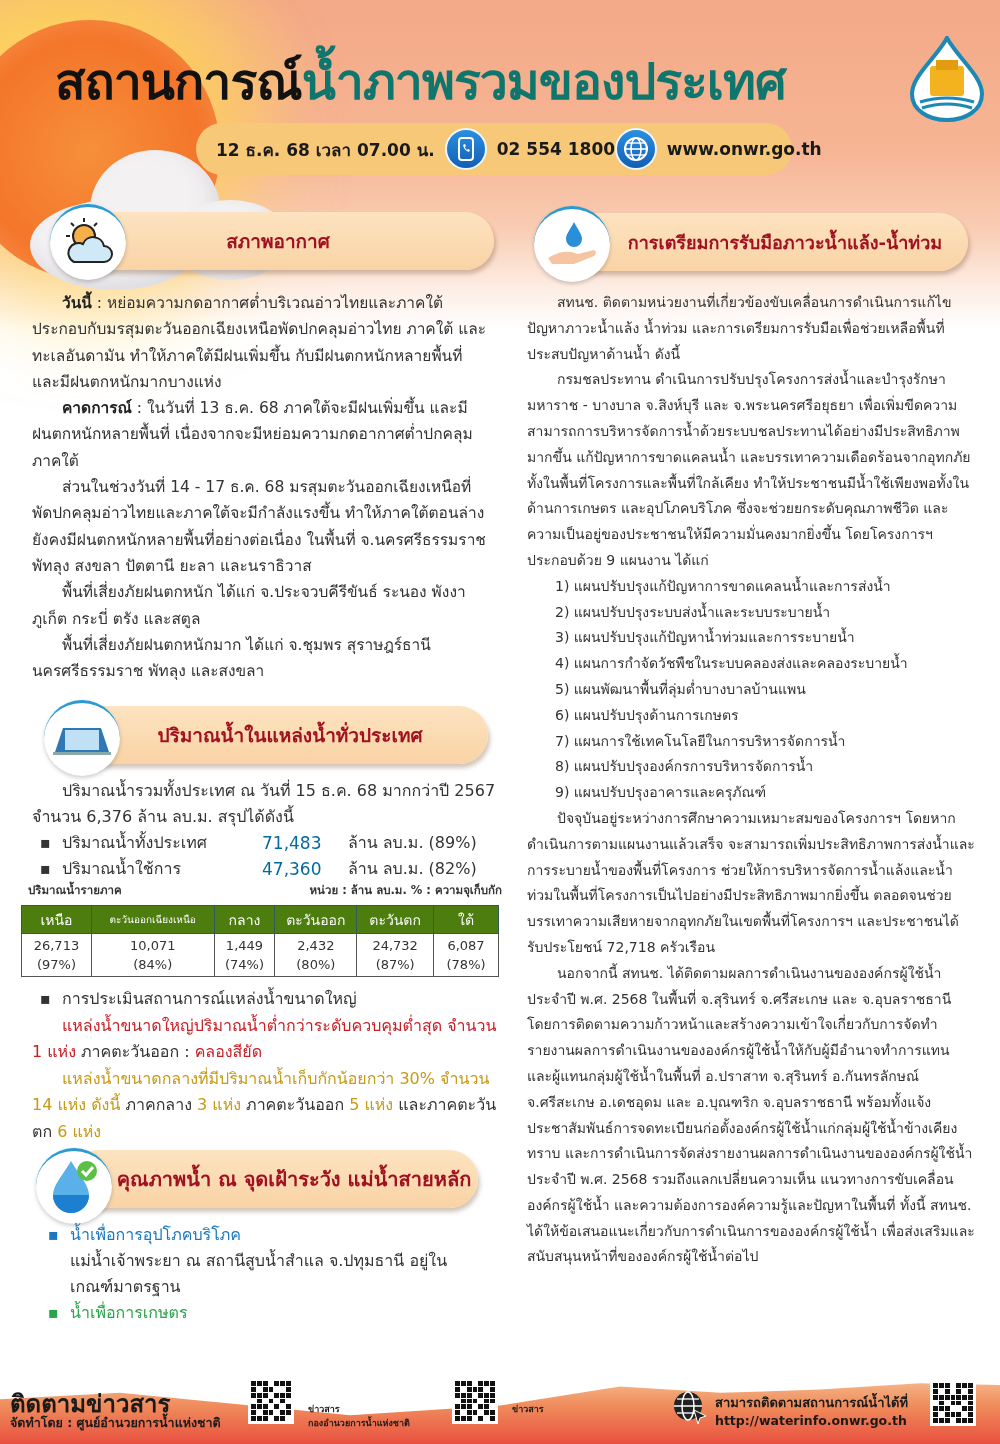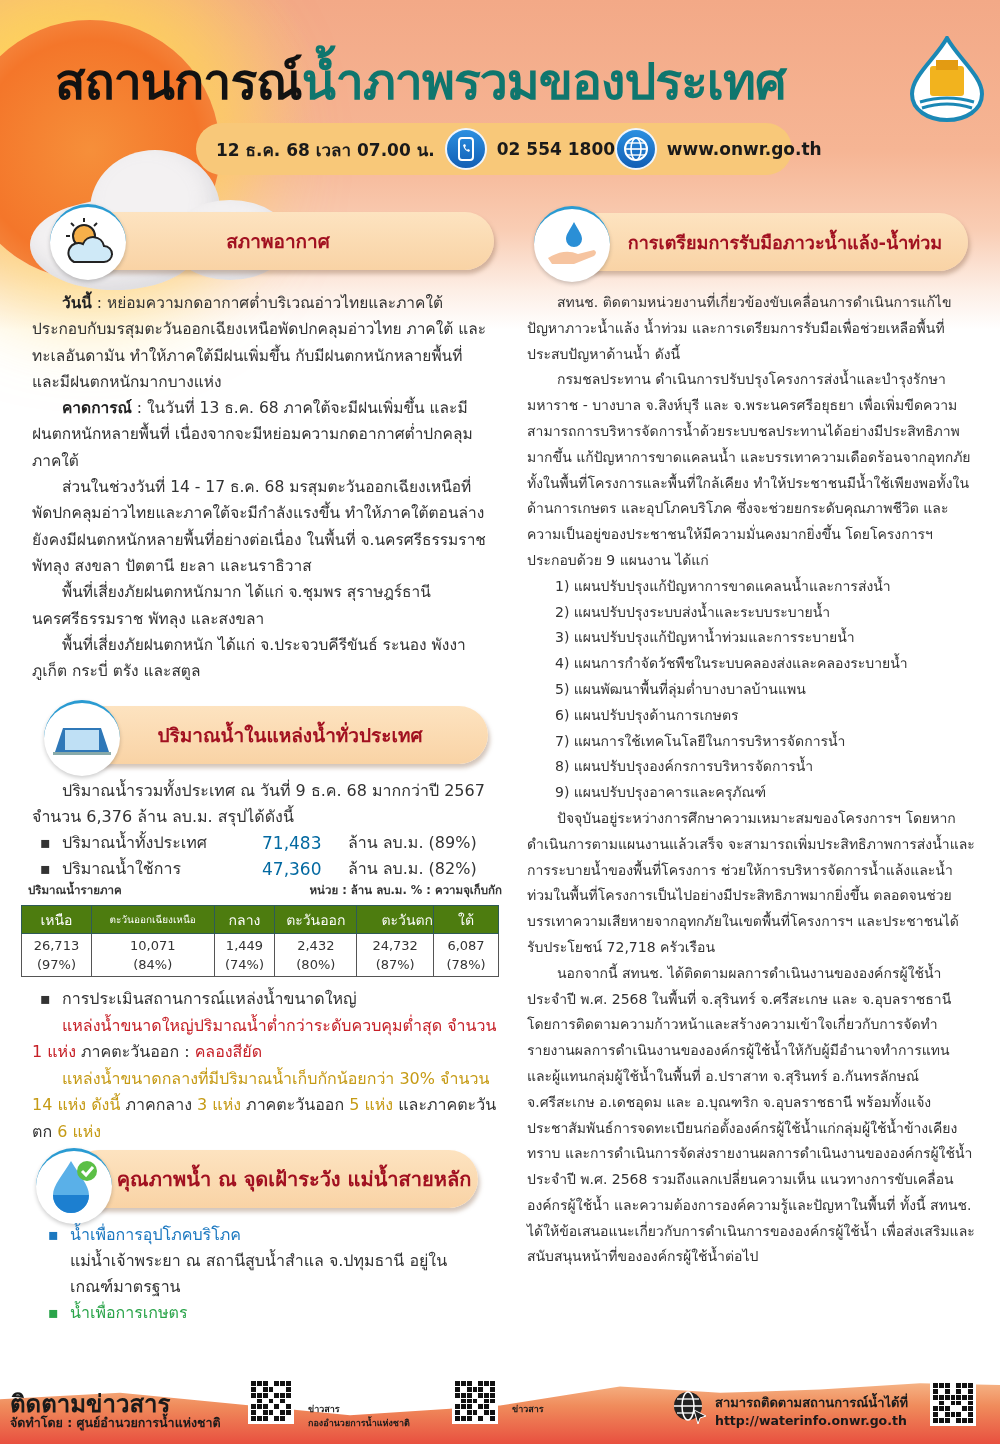--- a/index.html
+++ b/index.html
@@ -143,39 +143,39 @@
         <line x1="11" y1="7" x2="14" y2="10" stroke="#222" stroke-width="2"></line>
         <line x1="37" y1="7" x2="34" y2="10" stroke="#222" stroke-width="2"></line>
       </svg>
   </span>
 </div>
 
 <div class="col" style="left:32px;top:290px;width:455px;">
   <p class="ind"><span class="b">วันนี้</span><span> : หย่อมความกดอากาศต่ำบริเวณอ่าวไทยและภาคใต้ ประกอบกับมรสุมตะวันออกเฉียงเหนือพัดปกคลุมอ่าวไทย ภาคใต้ และทะเลอันดามัน ทำให้ภาคใต้มีฝนเพิ่มขึ้น กับมีฝนตกหนักหลายพื้นที่ และมีฝนตกหนักมากบางแห่ง</span></p>
   <p class="ind"><span class="b">คาดการณ์</span><span> : ในวันที่ 13 ธ.ค. 68 ภาคใต้จะมีฝนเพิ่มขึ้น และมีฝนตกหนักหลายพื้นที่ เนื่องจากจะมีหย่อมความกดอากาศต่ำปกคลุมภาคใต้</span></p>
   <p class="ind">ส่วนในช่วงวันที่ 14 - 17 ธ.ค. 68 มรสุมตะวันออกเฉียงเหนือที่พัดปกคลุมอ่าวไทยและภาคใต้จะมีกำลังแรงขึ้น ทำให้ภาคใต้ตอนล่างยังคงมีฝนตกหนักหลายพื้นที่อย่างต่อเนื่อง ในพื้นที่ จ.นครศรีธรรมราช พัทลุง สงขลา ปัตตานี ยะลา และนราธิวาส</p>
+  <p class="ind">พื้นที่เสี่ยงภัยฝนตกหนัก ได้แก่ จ.ประจวบคีรีขันธ์ ระนอง พังงา ภูเก็ต กระบี่ ตรัง และสตูล</p>
   <p class="ind">พื้นที่เสี่ยงภัยฝนตกหนักมาก ได้แก่ จ.ชุมพร สุราษฎร์ธานี นครศรีธรรมราช พัทลุง และสงขลา</p>
-  <p class="ind">พื้นที่เสี่ยงภัยฝนตกหนัก ได้แก่ จ.ประจวบคีรีขันธ์ ระนอง พังงา ภูเก็ต กระบี่ ตรัง และสตูล</p>
 </div>
 
 <div class="sec-head" style="left:62px;top:706px;width:426px;">
   <span style="padding-left:30px;">ปริมาณน้ำในแหล่งน้ำทั่วประเทศ</span>
 </div>
 <div class="sec-icon" style="left:44px;top:700px;">
   <span>
     <svg width="62" height="40" viewBox="0 0 62 40">
         <path d="M4 34 L12 10 L50 10 L58 34Z" fill="#2f78b8"></path>
         <rect x="14" y="12" width="34" height="20" fill="#bfe0f5"></rect>
         <rect x="2" y="34" width="58" height="3" fill="#8aa"></rect>
       </svg>
   </span>
 </div>
 
 <div class="col" style="left:32px;top:778px;width:470px;font-size:16px;line-height:26px;">
-  <p class="ind">ปริมาณน้ำรวมทั้งประเทศ ณ วันที่ 9 ธ.ค. 68 มากกว่าปี 2567 จำนวน 6,376 ล้าน ลบ.ม. สรุปได้ดังนี้</p>
+  <p class="ind">ปริมาณน้ำรวมทั้งประเทศ ณ วันที่ 15 ธ.ค. 68 มากกว่าปี 2567 จำนวน 6,376 ล้าน ลบ.ม. สรุปได้ดังนี้</p>
   <div class="vol-row">
     <span class="bullet">
         <span class="sq">▪</span>
       </span>
     <span class="lbl">ปริมาณน้ำทั้งประเทศ</span>
     <span class="num">71,483</span>
     <span>ล้าน ลบ.ม. (89%)</span>
   </div>
   <div class="vol-row">
     <span class="bullet">
@@ -191,21 +191,21 @@
   </div>
 </div>
 
 <table class="region" style="position:absolute;left:21px;top:903px;">
   <tbody>
       <tr>
     <th style="width:70px;">เหนือ</th>
     <th class="small" style="width:123px;">ตะวันออกเฉียงเหนือ</th>
     <th style="width:61px;">กลาง</th>
     <th style="width:82px;">ตะวันออก</th>
-    <th style="width:77px;text-align:right;">ตะวันตก</th>
+    <th style="width:77px;">ตะวันตก</th>
     <th style="width:65px;">ใต้</th>
   </tr>
   <tr>
     <td>
           <div>26,713</div>
           <div>(97%)</div>
         </td>
     <td>
           <div>10,071</div>
           <div>(84%)</div>

